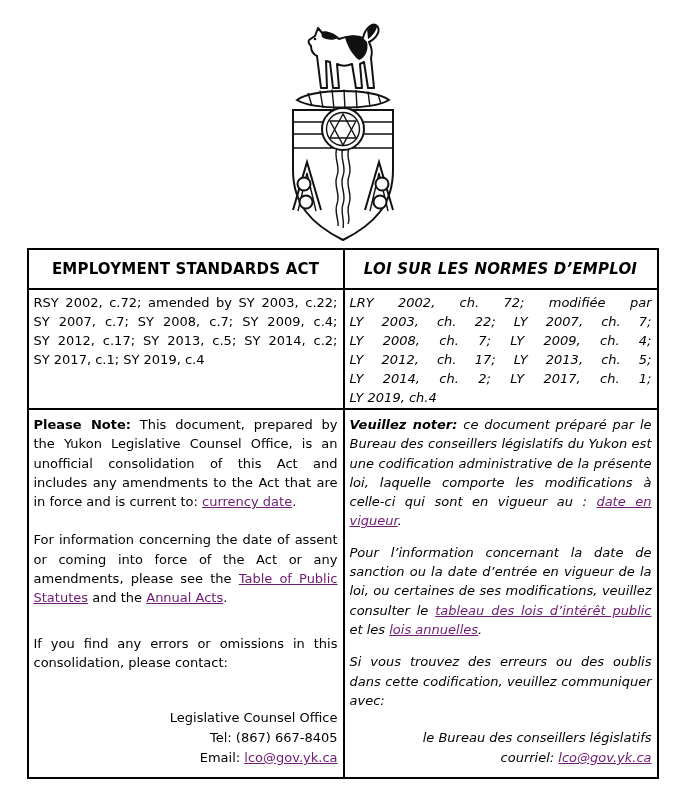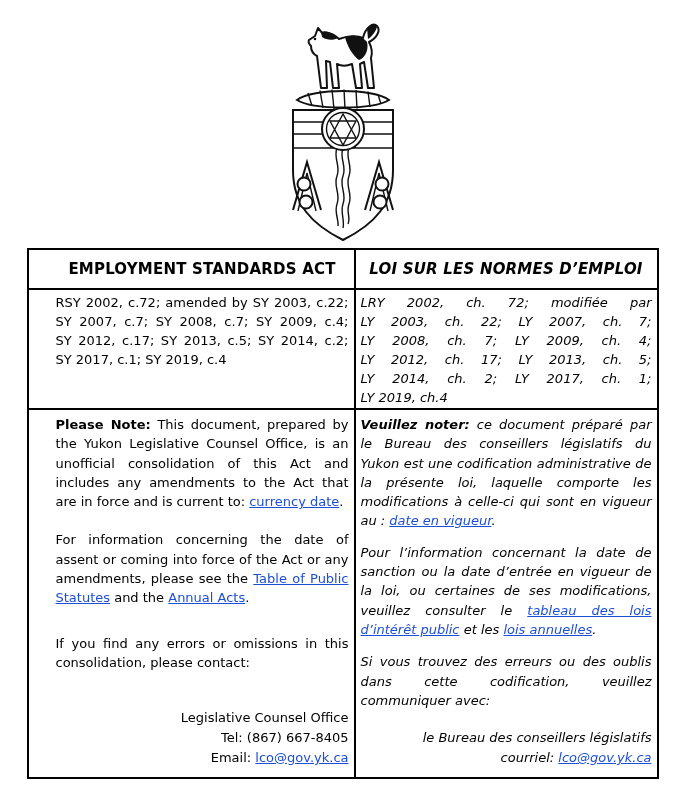--- a/index.html
+++ b/index.html
@@ -6,21 +6,21 @@
   body{
     width:685px;height:796px;overflow:hidden;
     font-family:"DejaVu Sans","Liberation Sans",sans-serif;
     color:#000;font-size:13px;
   }
   .arms-wrap{width:160px;margin:12px auto 0;}
   .doc-table{
     width:628px;margin:1px auto 0;
     border:2px solid #000;
   }
-  .t-row{display:grid;grid-template-columns:1fr 1fr;padding-left:22px;}
+  .t-row{display:grid;grid-template-columns:1fr 1fr;}
   .t-row + .t-row{border-top:2px solid #000;}
   .cell{box-sizing:border-box;overflow:hidden;}
   .cell + .cell{border-left:2px solid #000;font-style:italic;}
   .head-row .cell{
     height:38px;display:flex;align-items:center;justify-content:center;
     font-weight:bold;font-size:15px;letter-spacing:0.2px;
   }
   .cite-row .cell{height:118px;padding:3px 5px 0 5px;line-height:19px;}
   .jline{text-align:justify;text-align-last:justify;}
   .lline{text-align:left;}
@@ -28,21 +28,21 @@
     height:367px;padding:5px 5px 9px 5px;line-height:19.3px;
     display:flex;flex-direction:column;
   }
   .note-row p{margin:0;text-align:justify;}
   .col-en .p1{margin-bottom:19px;}
   .col-en .p2{margin-bottom:26px;}
   .col-fr .p1{margin-bottom:12px;}
   .col-fr .p2{margin-bottom:13px;}
   .contact{margin-top:auto;text-align:right;line-height:20px;}
   b{font-weight:bold;}
-  a.lnk{color:#1d4ed8;text-decoration:underline;cursor:pointer;}
+  a.lnk{color:#701a75;text-decoration:underline;cursor:pointer;}
   svg .ln{stroke:#111;stroke-width:2;fill:none;}
   svg .thin{stroke:#111;stroke-width:1.4;fill:none;}
   svg .wh{fill:#fff;}
   svg .bk{fill:#111;stroke:none;}
 </style>
 </head>
 <body>
 
 <div class="arms-wrap">
   <svg width="160" height="232" viewBox="0 0 160 232">

